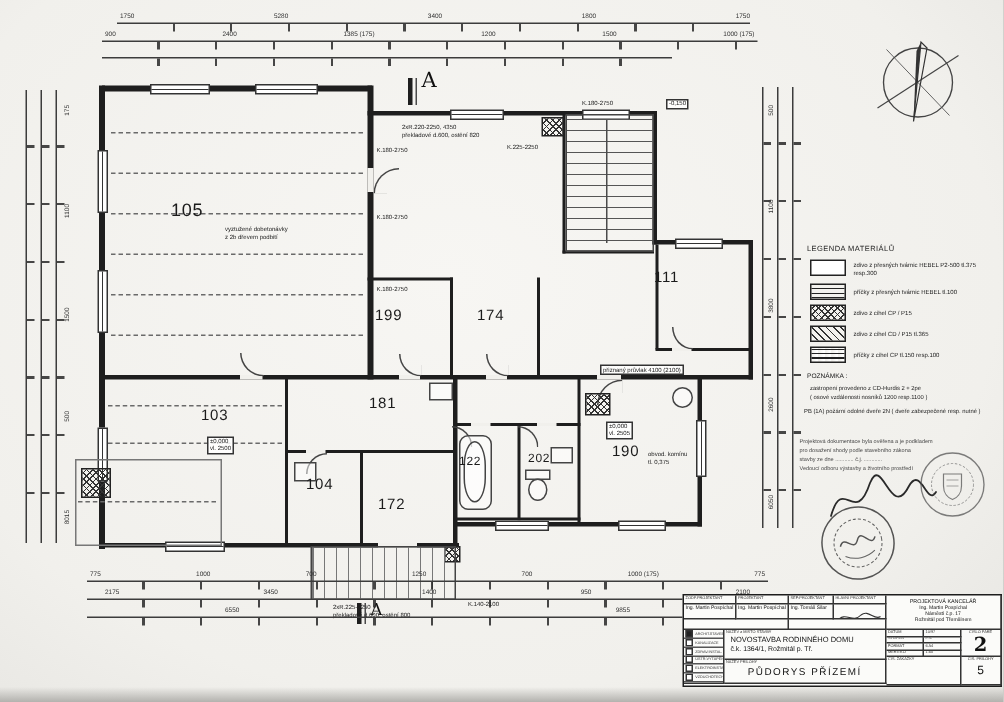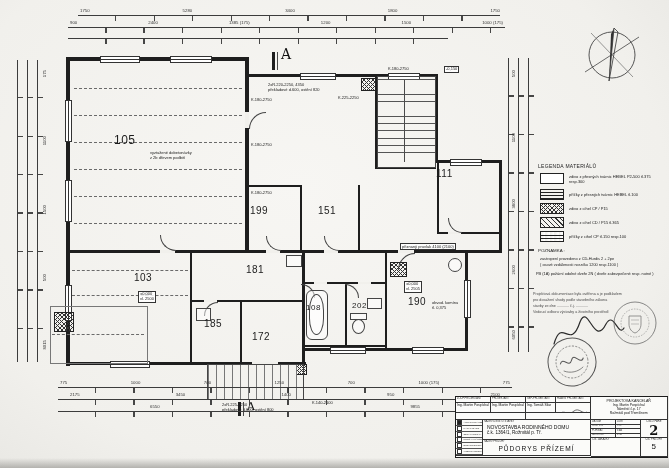--- a/index.html
+++ b/index.html
@@ -164,28 +164,28 @@
     <div class="fix" style="left:352px;top:319px;width:11px;height:13px;border-radius:50%"></div>
     <div class="fix" style="left:367px;top:298px;width:13px;height:9px"></div>
     <div class="fix" style="left:196px;top:308px;width:13px;height:11px"></div>
     <div class="fix" style="left:286px;top:255px;width:14px;height:10px"></div>
     <div class="fix" style="left:448px;top:258px;width:12px;height:12px;border-radius:50%"></div>
   </div>
 
   <div class="room" style="left:252px;top:331px">172</div>
   <div class="room" style="left:246px;top:264px">181</div>
   <div class="room" style="left:134px;top:272px">103</div>
-  <div class="room" style="left:204px;top:318px">185</div>
+  <div class="room" style="left:204px;top:318px">104</div>
   <div class="room" style="left:114px;top:133px;font-size:12px">105</div>
   <div class="room" style="left:250px;top:205px">199</div>
-  <div class="room" style="left:318px;top:205px">151</div>
-  <div class="room" style="left:306px;top:303px;font-size:8px">108</div>
+  <div class="room" style="left:318px;top:205px">174</div>
+  <div class="room" style="left:306px;top:303px;font-size:8px">122</div>
   <div class="room" style="left:352px;top:301px;font-size:8px">202</div>
   <div class="room" style="left:408px;top:296px">190</div>
-  <div class="room" style="left:436px;top:168px">111</div>
+  <div class="room" style="left:436px;top:180px">111</div>
 
   <div class="lvl" style="left:138px;top:291px">
     <div>±0,000</div>
     <div>vl. 2500</div>
   </div>
   <div class="lvl" style="left:444px;top:66px">
     <div>-0,150</div>
   </div>
   <div class="lvl" style="left:404px;top:281px">
     <div>±0,000</div>

